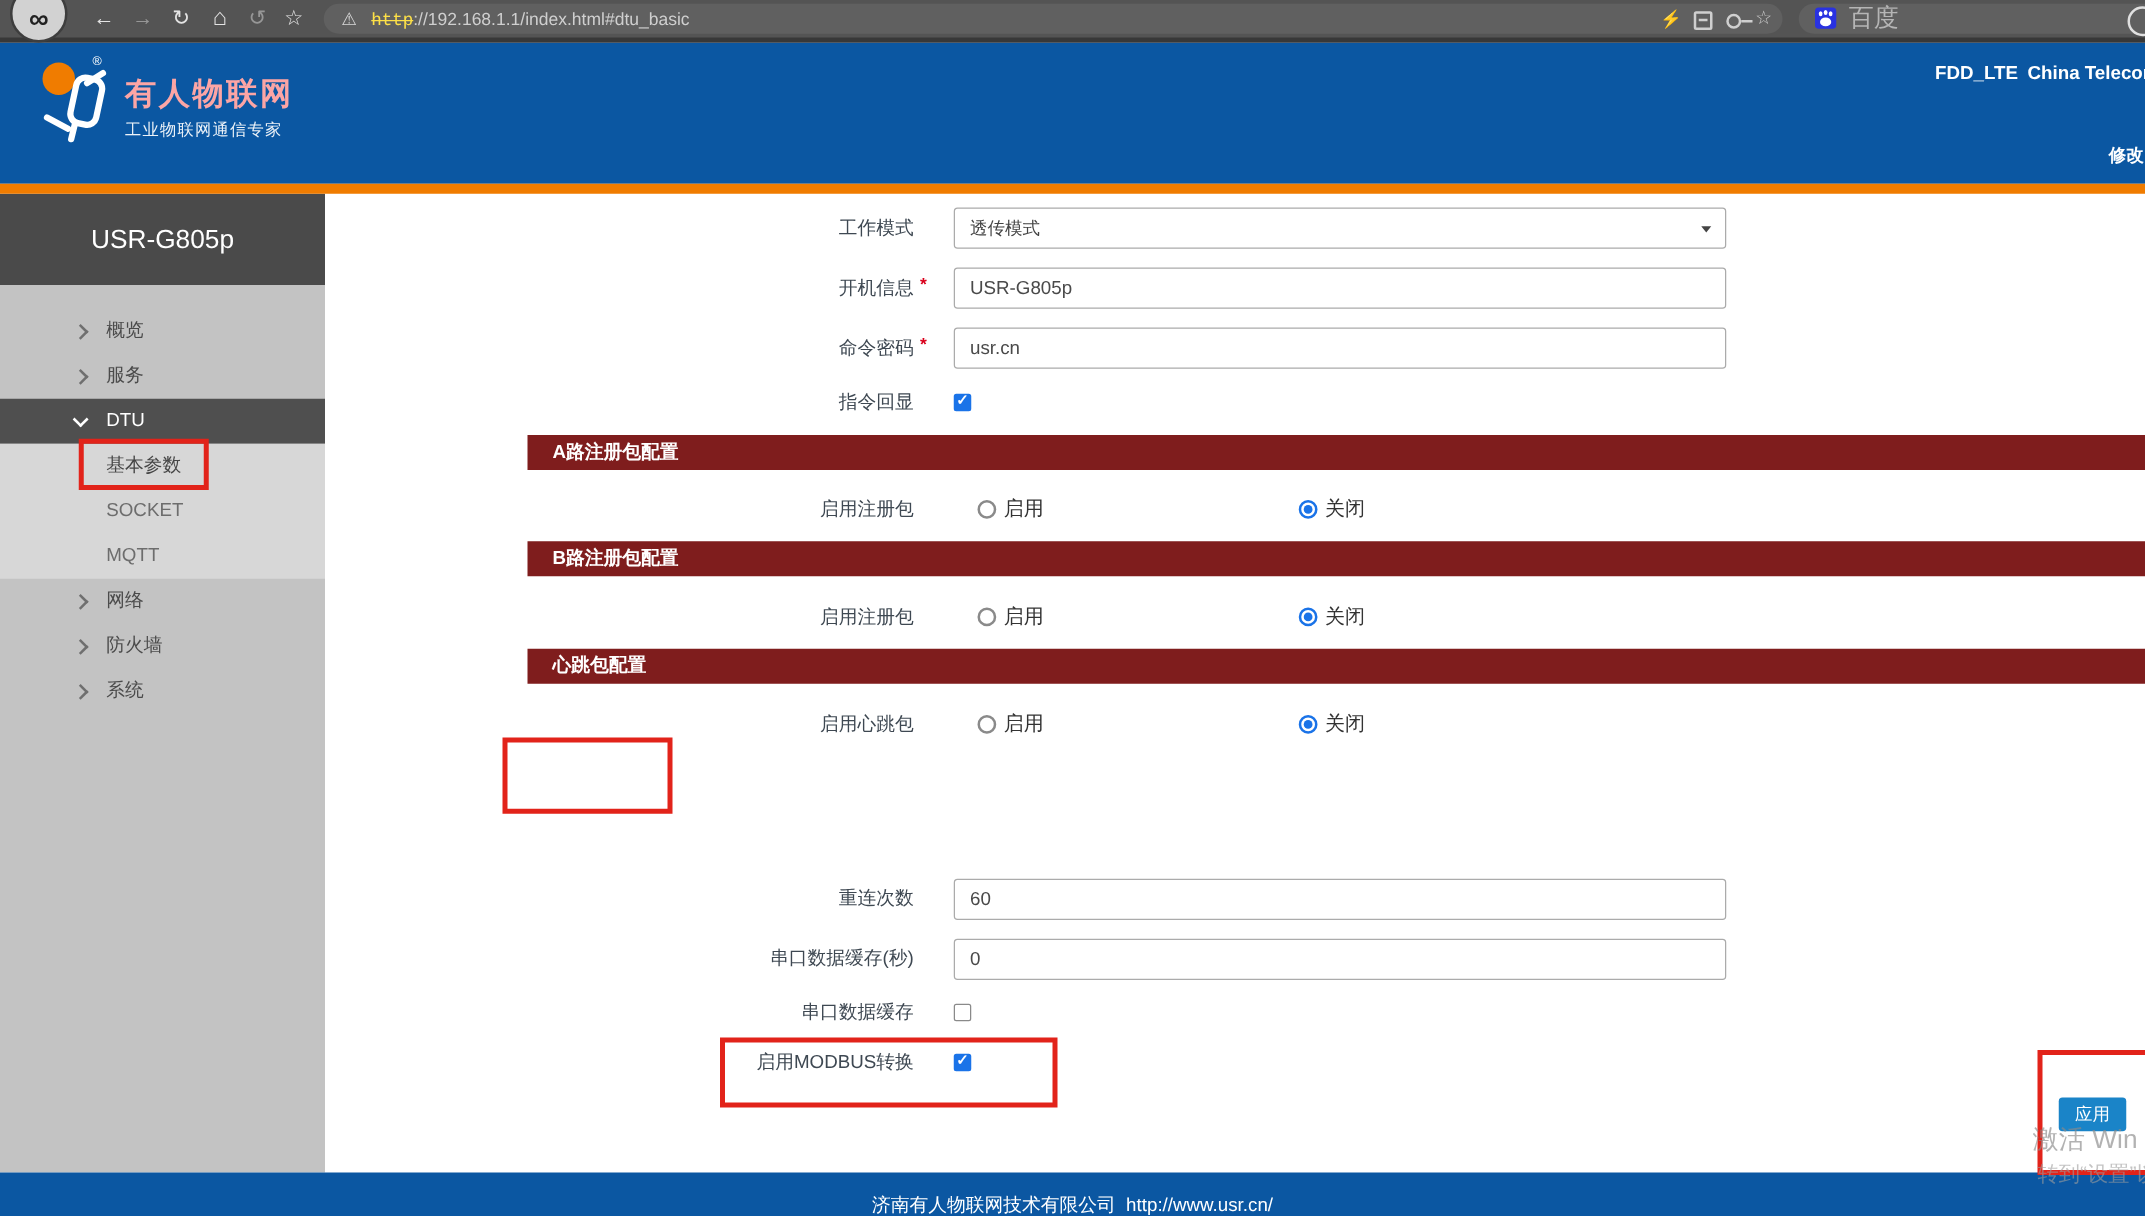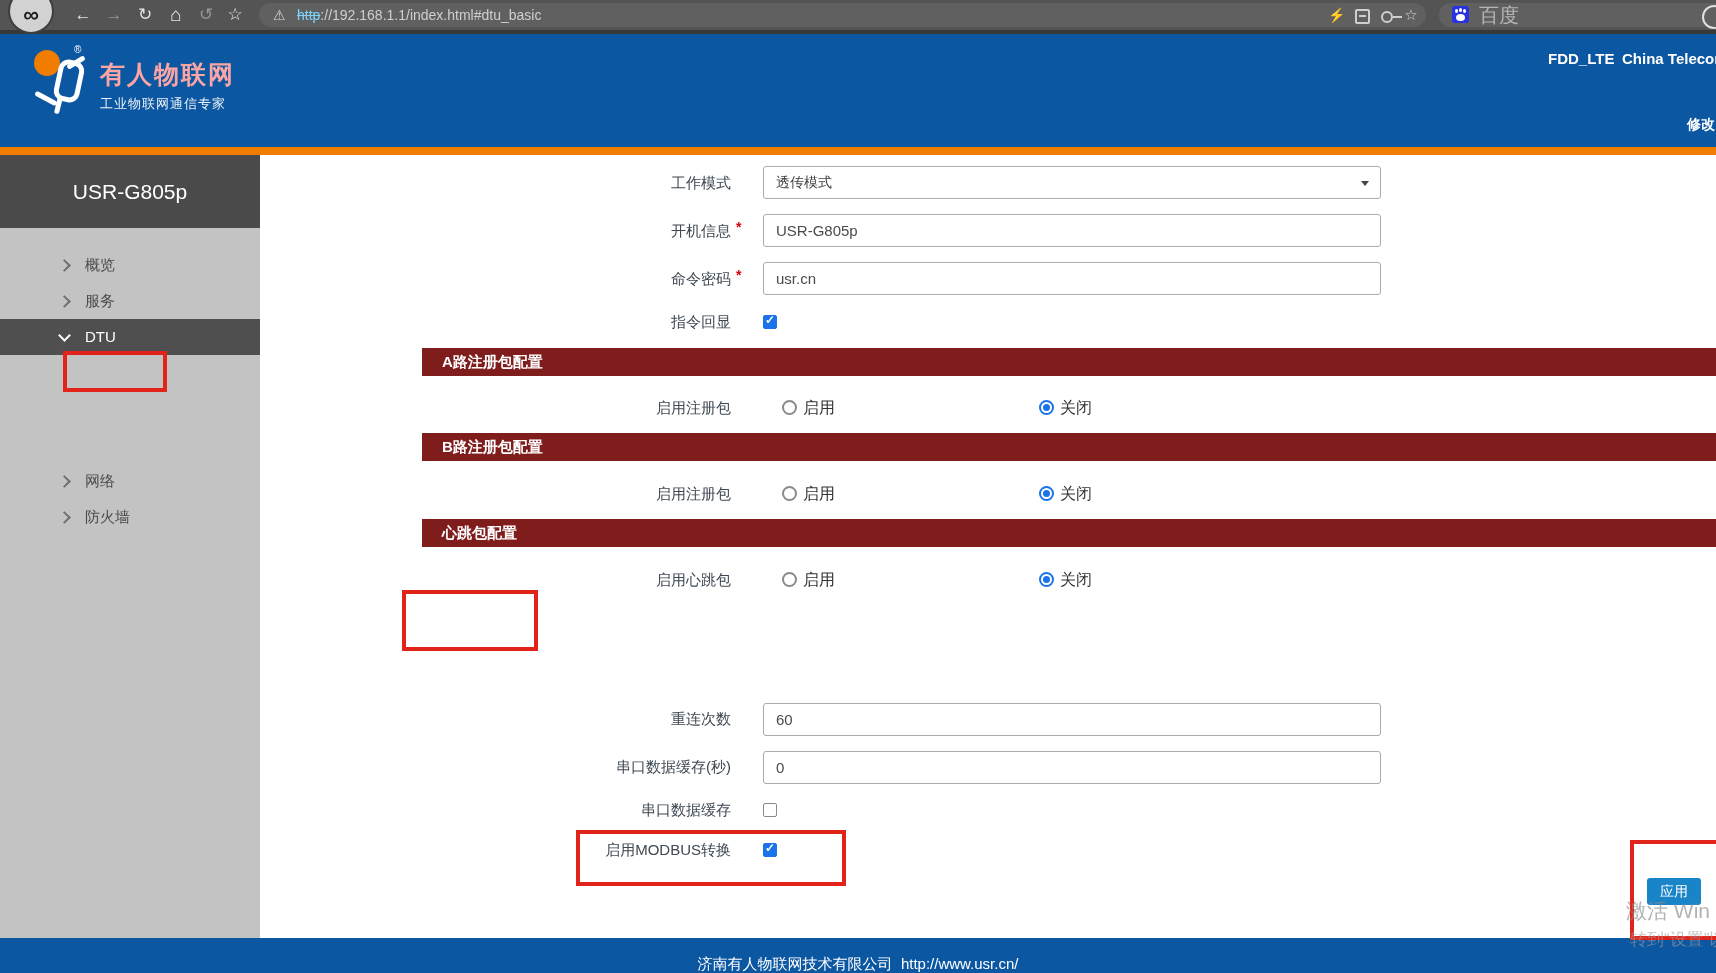--- a/index.html
+++ b/index.html
@@ -12,21 +12,21 @@
   .avatar-inf{position:absolute;left:8px;top:-12px;width:42px;height:42px;border-radius:50%;
               background:#d2d2d2;border:2px solid #3e3e3e;color:#222;font-size:22px;font-weight:bold;
               text-align:center;line-height:50px;}
   .nav-ico{position:absolute;top:2px;width:26px;height:26px;color:#e4e4e4;font-size:17px;
            line-height:26px;text-align:center;}
   .dim{color:#979797;}
   .url-pill{position:absolute;left:259px;top:3px;width:1167px;height:24px;border-radius:13px;
             background:#606060;}
   .warn-ico{position:absolute;left:14px;top:0;color:#d8d8d8;font-size:14px;line-height:24px;}
   .url-text{position:absolute;left:38px;top:0;line-height:24px;font-size:14px;color:#cfcfcf;white-space:nowrap;}
-  .url-text s{color:#7dd3fc;}
+  .url-text s{color:#fde047;font-family:Liberation Mono, monospace;}
   .pill-ico{position:absolute;top:0;height:24px;line-height:24px;color:#cfcfcf;font-size:14px;text-align:center;width:20px;}
   .flash-ico{left:1068px;}
   .frame-ico{position:absolute;left:1096px;top:6px;width:11px;height:11px;border:2px solid #cfcfcf;border-radius:2px;}
   .frame-ico::after{content:"";position:absolute;left:2px;top:4px;width:7px;height:2px;background:#cfcfcf;}
   .key-ico{position:absolute;left:1122px;top:8px;width:8px;height:8px;border:2px solid #cfcfcf;border-radius:50%;}
   .key-ico::after{content:"";position:absolute;left:10px;top:3px;width:9px;height:2px;background:#cfcfcf;}
   .star2-ico{left:1142px;font-size:15px;}
   .search-pill{position:absolute;left:1439px;top:3px;width:300px;height:24px;border-radius:13px;background:#606060;}
   .paw{position:absolute;left:13px;top:3px;width:17px;height:17px;background:#2932e1;border-radius:3px;}
   .paw::before{content:"";position:absolute;left:4px;top:8px;width:9px;height:7px;background:#fff;border-radius:50%;}
@@ -147,27 +147,36 @@
       <span class="lbl">概览</span>
     </div>
     <div class="menu-item" style="top:128px;">
       <span class="chev"></span>
       <span class="lbl">服务</span>
     </div>
     <div class="menu-item active" style="top:164px;">
       <span class="chev"></span>
       <span class="lbl">DTU</span>
     </div>
+    <div class="submenu">
+      <div class="sub-item current">基本参数</div>
+      <div class="sub-item">SOCKET</div>
+      <div class="sub-item">MQTT</div>
+    </div>
     <div class="menu-item" style="top:308px;">
       <span class="chev"></span>
       <span class="lbl">网络</span>
     </div>
     <div class="menu-item" style="top:344px;">
       <span class="chev"></span>
       <span class="lbl">防火墙</span>
+    </div>
+    <div class="menu-item" style="top:380px;">
+      <span class="chev"></span>
+      <span class="lbl">系统</span>
     </div>
   </div>
 
   <div class="red-box" style="left:63px;top:351px;width:96px;height:33px;"></div>
 
   <div class="form-label" style="top:173px;">工作模式</div>
   <div class="select">
     <span>透传模式</span>
     <span class="sel-arrow"></span>
   </div>

